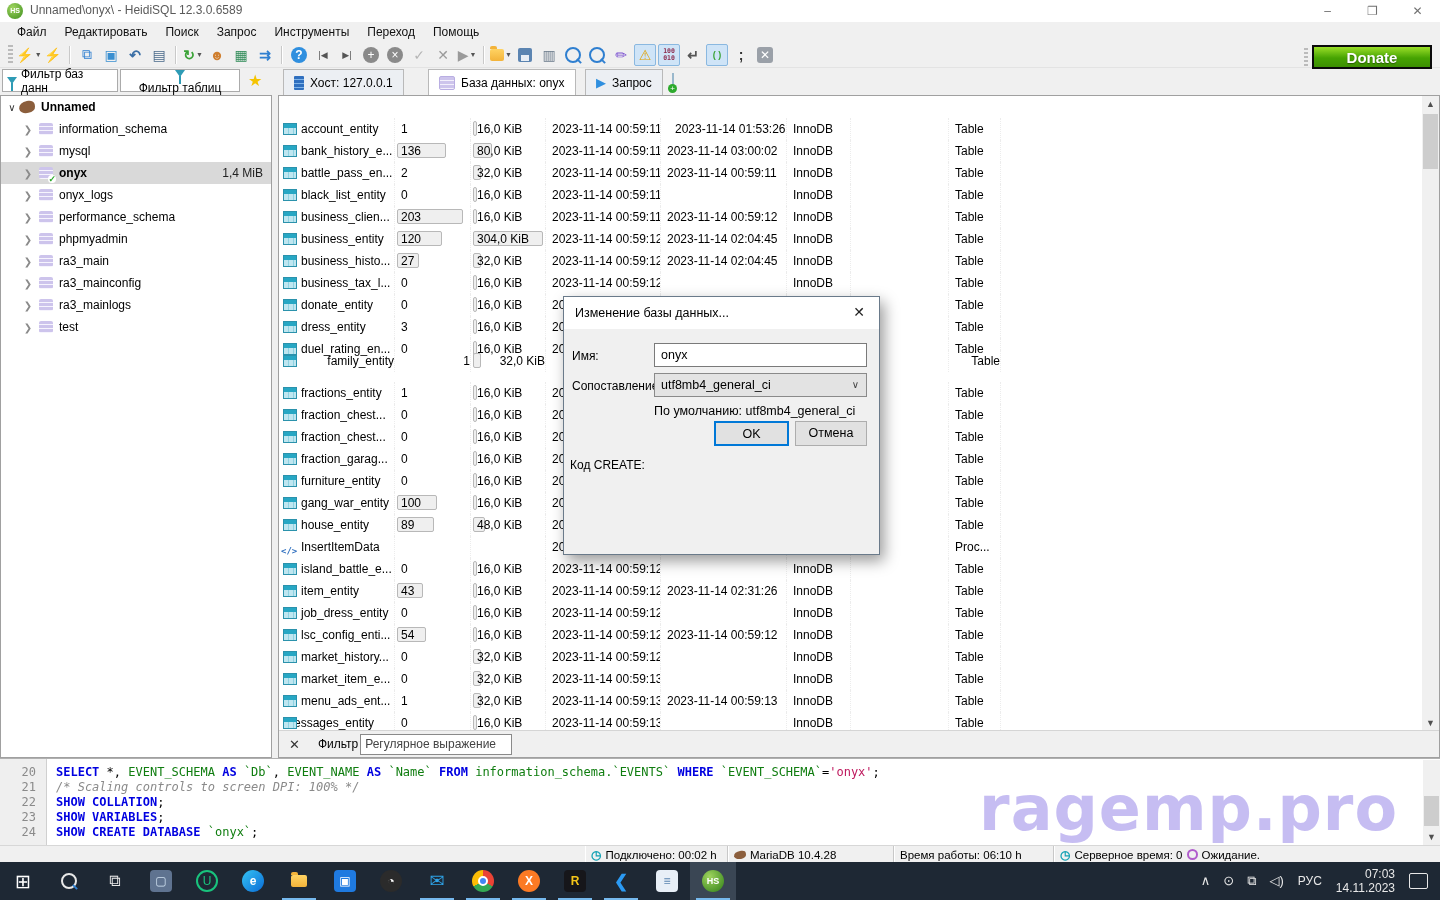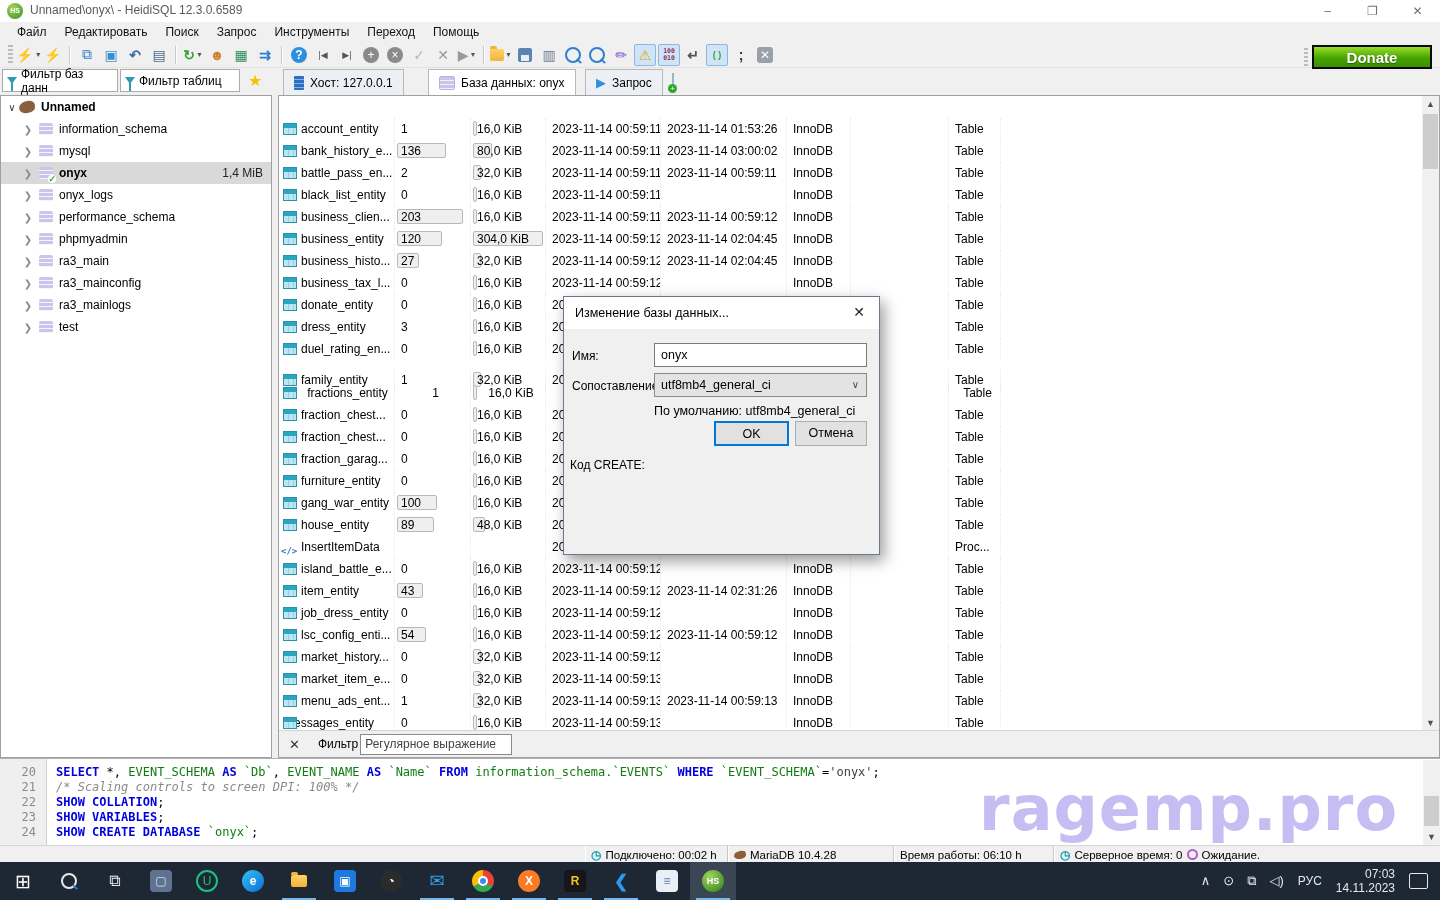--- a/index.html
+++ b/index.html
@@ -72,21 +72,21 @@
   #gf-x{margin-left:10px;color:#333;font-size:13px;}
   #gf-label{margin-left:18px;}
   #gf-input{margin-left:2px;width:152px;height:21px;border:1px solid #8a8a8a;background:#fff;font-size:12px;color:#444;padding:0 4px;box-sizing:border-box;font-family:"Liberation Sans",sans-serif;}
   
   #sqllog{left:0;top:758px;width:1440px;height:87px;background:#fff;border-top:1px solid #b0b0b0;overflow:hidden;}
   #gutter{position:absolute;left:0;top:0;width:46px;height:87px;background:#efefef;border-right:1px solid #d0d0d0;}
   .lnum{position:absolute;width:36px;text-align:right;color:#8a8a8a;font-size:12px;font-family:"DejaVu Sans Mono",monospace;}
   .sline{position:absolute;left:56px;white-space:nowrap;font-size:12px;font-family:"DejaVu Sans Mono",monospace;}
   .tok-kw{color:#0000e0;font-weight:bold;}
   .tok-id{color:#0f7d0f;}
-  .tok-str{color:#404040;}
+  .tok-str{color:#be185d;}
   .tok-cm{color:#8a8a8a;font-style:italic;}
   .tok-pl{color:#000;}
   
   #statusbar{left:0;top:845px;width:1440px;height:17px;background:#f0f0f0;border-top:1px solid #d7d7d7;font-size:11.5px;}
   .seg{position:absolute;top:0;height:17px;display:flex;align-items:center;gap:4px;padding-left:6px;border-left:1px solid #c8c8c8;box-shadow:inset 1px 0 0 #fff;}
   .clock-ic{color:#18a3b5;font-size:12px;font-weight:bold;}
   .seal-ic{width:12px;height:8px;background:#8b5e3c;border-radius:60% 40% 50% 50%;transform:rotate(-8deg);}
   .ring-ic{width:11px;height:11px;border:2px solid #b05ccc;border-radius:50%;box-sizing:border-box;}
   
   #watermark{right:42px;top:772px;font-size:62px;font-weight:bold;color:rgba(188,178,240,0.85);letter-spacing:1px;z-index:40;font-family:"DejaVu Sans",sans-serif;pointer-events:none;}
@@ -241,21 +241,21 @@
     </div>
   </div>
 <div id="donate-grip" class="abs"></div>
 <div id="donate" class="abs">Donate</div>
 
 <div id="filterrow" class="abs">
   <div class="filterbox abs" style="left:2px;width:116px;">
     <span class="funnel"></span>
     <span>Фильтр баз данн</span>
   </div>
-  <div class="filterbox abs" style="left:120px;width:120px;">
+  <div class="filterbox abs" style="left:120px;width:120px;flex-direction:column;">
     <span class="funnel"></span>
     <span>Фильтр таблиц</span>
   </div>
   <div class="star abs" style="left:248px;top:3px;">★</div>
   <div class="tab abs" style="left:283px;">
     <span class="srv-ic"></span>
     <span>Хост: 127.0.0.1</span>
   </div>
   <div class="tab active abs" style="left:428px;">
     <span class="db-ic"></span>
@@ -327,21 +327,21 @@
     </div>
   </div>
 
 <div id="tablepanel" class="abs">
   <div id="gridbody">
       <div class="grow" style="top: 0px;">
         <div class="gcell" style="left: 0px; width: 116px; padding-left: 22px;"><div class="tbl-ic"></div>account_entity</div>
         <div class="gcell" style="left: 116px; width: 76px;"><span style="position: relative;">1</span></div>
         <div class="gcell" style="left: 192px; width: 75px;"><div class="vbar" style="left: 2px; width: 4px;"></div><span style="position: relative;">16,0 KiB</span></div>
         <div class="gcell" style="left: 267px; width: 115px;"><span style="position: relative;">2023-11-14 00:59:11</span></div>
-        <div class="gcell" style="left: 382px; width: 126px;"><span style="position: relative;">2023-11-14 01:53:26</span></div>
+        <div class="gcell" style="left: 382px; width: 126px;"><span style="position: relative; margin-left: 8px;">2023-11-14 01:53:26</span></div>
         <div class="gcell" style="left: 508px; width: 64px;"><span style="position: relative;">InnoDB</span></div>
         <div class="gcell" style="left: 572px; width: 98px;"><span style="position: relative;"></span></div>
         <div class="gcell" style="left: 670px; width: 52px;"><span style="position: relative;">Table</span></div>
       </div>
       <div class="grow" style="top: 22px;">
         <div class="gcell" style="left: 0px; width: 116px; padding-left: 22px;"><div class="tbl-ic"></div>bank_history_e...</div>
         <div class="gcell" style="left: 116px; width: 76px;"><div class="vbar" style="left: 2px; width: 49px;"></div><span style="position: relative;">136</span></div>
         <div class="gcell" style="left: 192px; width: 75px;"><div class="vbar" style="left: 2px; width: 19px;"></div><span style="position: relative;">80,0 KiB</span></div>
         <div class="gcell" style="left: 267px; width: 115px;"><span style="position: relative;">2023-11-14 00:59:11</span></div>
         <div class="gcell" style="left: 382px; width: 126px;"><span style="position: relative;">2023-11-14 03:00:02</span></div>
@@ -432,31 +432,31 @@
       <div class="grow" style="top: 220px;">
         <div class="gcell" style="left: 0px; width: 116px; padding-left: 22px;"><div class="tbl-ic"></div>duel_rating_en...</div>
         <div class="gcell" style="left: 116px; width: 76px;"><span style="position: relative;">0</span></div>
         <div class="gcell" style="left: 192px; width: 75px;"><div class="vbar" style="left: 2px; width: 4px;"></div><span style="position: relative;">16,0 KiB</span></div>
         <div class="gcell" style="left: 267px; width: 115px;"><span style="position: relative;">20</span></div>
         <div class="gcell" style="left: 382px; width: 126px;"><span style="position: relative;"></span></div>
         <div class="gcell" style="left: 508px; width: 64px;"><span style="position: relative;"></span></div>
         <div class="gcell" style="left: 572px; width: 98px;"><span style="position: relative;"></span></div>
         <div class="gcell" style="left: 670px; width: 52px;"><span style="position: relative;">Table</span></div>
       </div>
-      <div class="grow" style="top: 251px;">
+      <div class="grow" style="top: 232px; text-align: right;">
         <div class="gcell" style="left: 0px; width: 116px; padding-left: 22px;"><div class="tbl-ic"></div>family_entity</div>
         <div class="gcell" style="left: 116px; width: 76px;"><span style="position: relative;">1</span></div>
         <div class="gcell" style="left: 192px; width: 75px;"><div class="vbar" style="left: 2px; width: 8px;"></div><span style="position: relative;">32,0 KiB</span></div>
         <div class="gcell" style="left: 267px; width: 115px;"><span style="position: relative;">20</span></div>
         <div class="gcell" style="left: 382px; width: 126px;"><span style="position: relative;"></span></div>
         <div class="gcell" style="left: 508px; width: 64px;"><span style="position: relative;"></span></div>
         <div class="gcell" style="left: 572px; width: 98px;"><span style="position: relative;"></span></div>
         <div class="gcell" style="left: 670px; width: 52px;"><span style="position: relative;">Table</span></div>
       </div>
-      <div class="grow" style="top: 264px; text-align: center;">
+      <div class="grow" style="top: 264px;">
         <div class="gcell" style="left: 0px; width: 116px; padding-left: 22px;"><div class="tbl-ic"></div>fractions_entity</div>
         <div class="gcell" style="left: 116px; width: 76px;"><span style="position: relative;">1</span></div>
         <div class="gcell" style="left: 192px; width: 75px;"><div class="vbar" style="left: 2px; width: 4px;"></div><span style="position: relative;">16,0 KiB</span></div>
         <div class="gcell" style="left: 267px; width: 115px;"><span style="position: relative;">20</span></div>
         <div class="gcell" style="left: 382px; width: 126px;"><span style="position: relative;"></span></div>
         <div class="gcell" style="left: 508px; width: 64px;"><span style="position: relative;"></span></div>
         <div class="gcell" style="left: 572px; width: 98px;"><span style="position: relative;"></span></div>
         <div class="gcell" style="left: 670px; width: 52px;"><span style="position: relative;">Table</span></div>
       </div>
       <div class="grow" style="top: 286px;">

